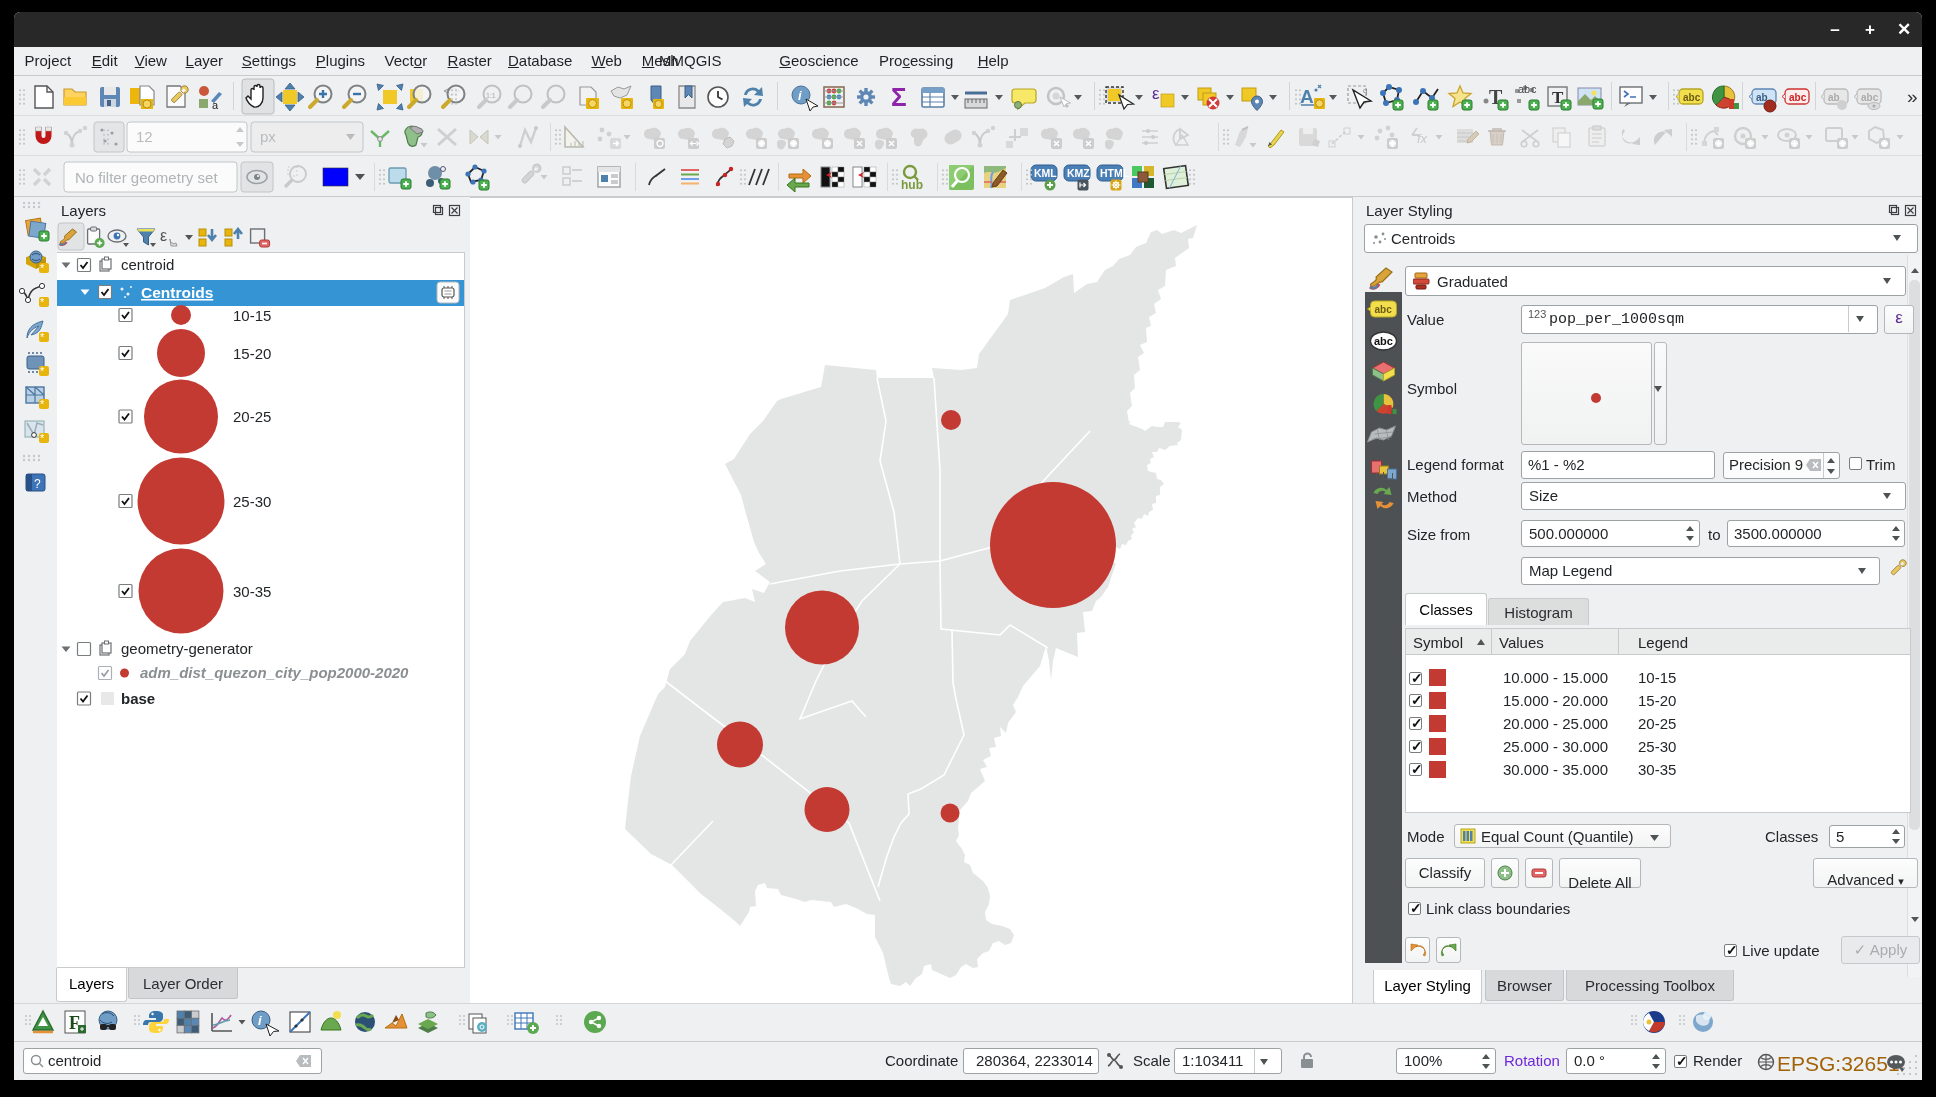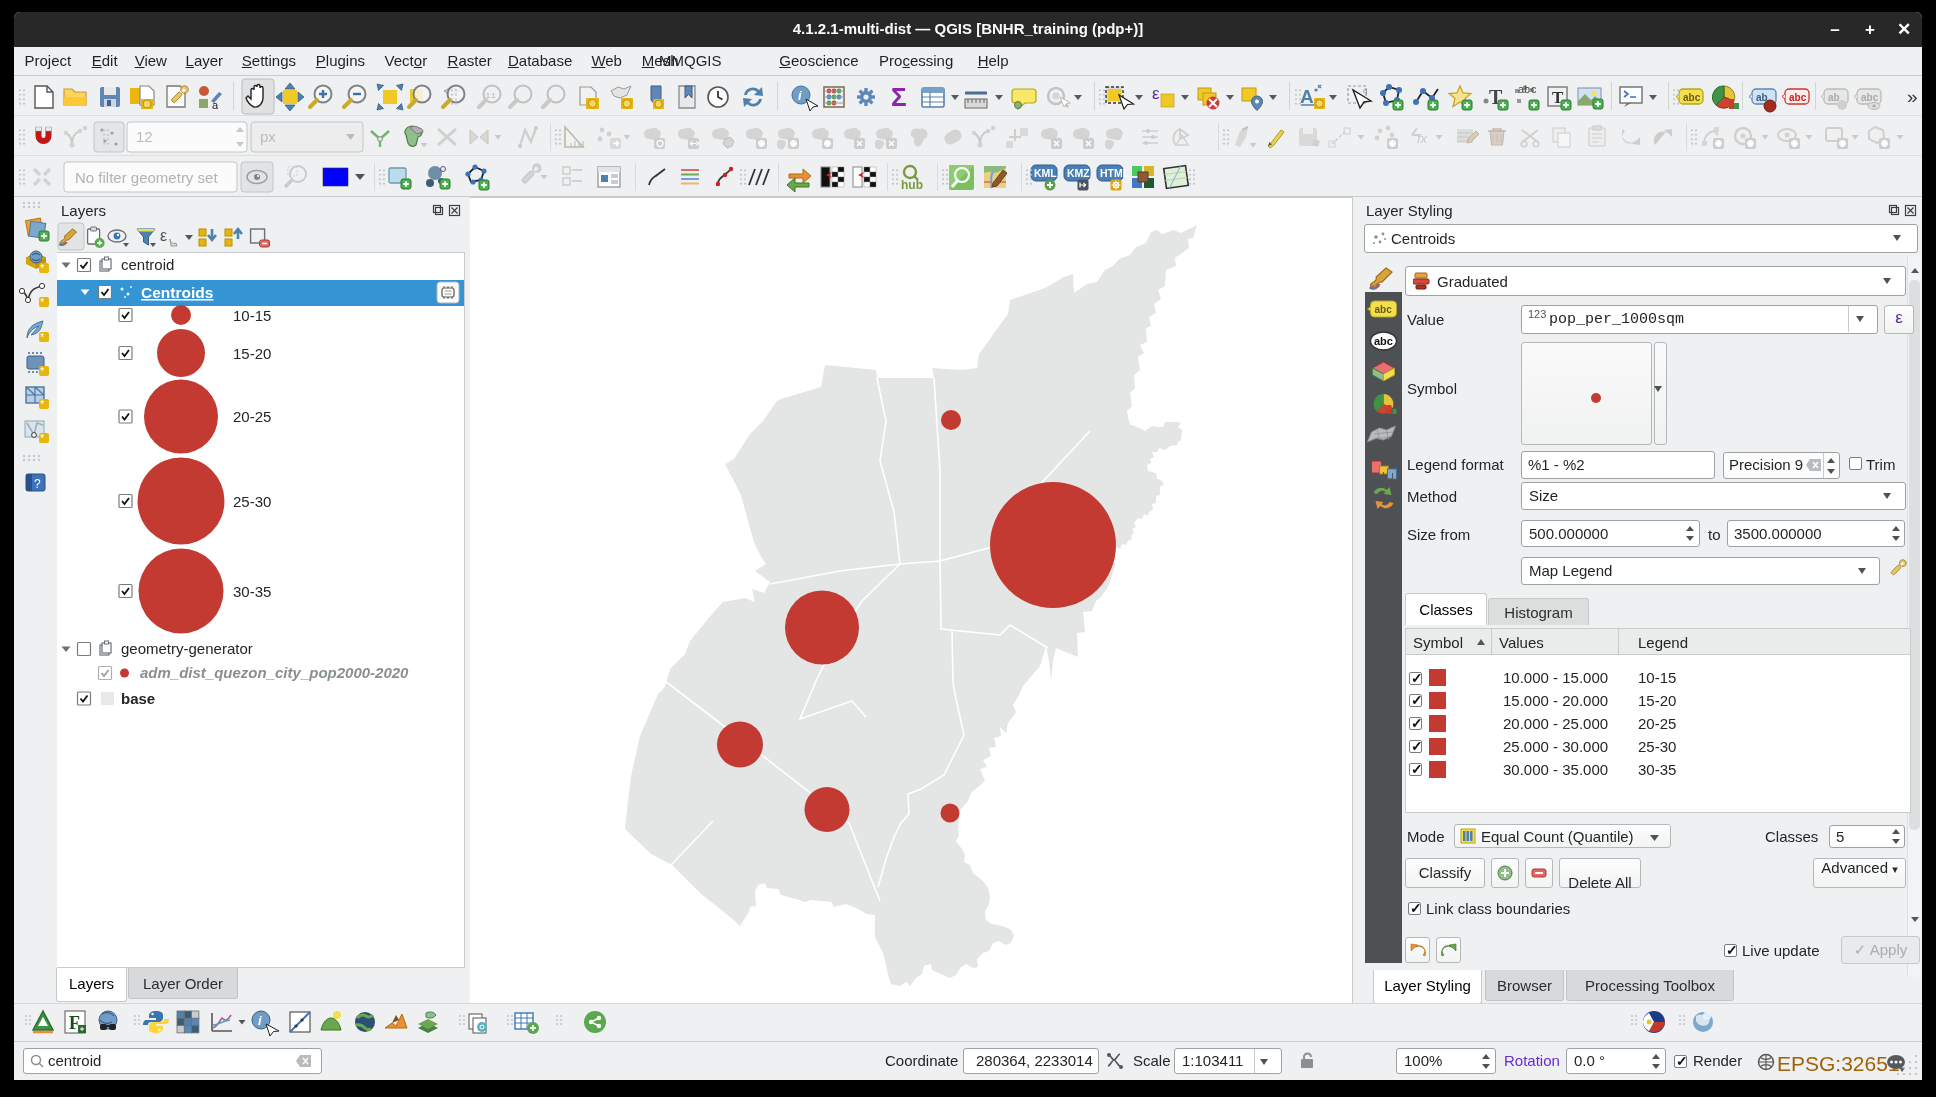--- a/index.html
+++ b/index.html
@@ -13,21 +13,20 @@
 .panel-title{font-size:15px;color:#232629}
 .combo{position:absolute;background:#fff;border:1px solid #9da2a5;border-radius:3px}
 .btn{position:absolute;background:linear-gradient(#fdfdfd,#f2f3f3);border:1px solid #b4b8ba;border-radius:3px;font-size:15px;color:#232629;text-align:center}
 .ck{position:absolute;width:13px;height:13px;background:#fff;border:1px solid #787d80;border-radius:2px}
 .ck.c::after{content:"\2713";position:absolute;left:1px;top:-3px;font-size:14px;font-weight:bold;color:#111}
 .lbl{position:absolute;font-size:15px;color:#232629;white-space:nowrap}
 .arrow-d{position:absolute;width:0;height:0;border-left:4.5px solid transparent;border-right:4.5px solid transparent;border-top:6px solid #4d5254}
 </style></head><body>
 <div id="win">
 <div id="titlebar">
-      <div class="t">4.1.2.1-multi-dist — QGIS [BNHR_training (pdp+)]</div>
 <div class="b" style="left:1809px">–</div>
       <div class="b" style="left:1844px">+</div>
       <div class="b" style="left:1878px">✕</div>
     </div>
 <div id="menubar">
 <span style="left:10.5px">Pro<u>j</u>ect</span>
 <span style="left:77.7px"><u>E</u>dit</span>
 <span style="left:120.7px"><u>V</u>iew</span>
 <span style="left:171.6px"><u>L</u>ayer</span>
 <span style="left:227.8px"><u>S</u>ettings</span>
@@ -1476,21 +1475,21 @@
 <svg class="abs" style="left:144px;top:669px" width="16" height="16">
         <circle cx="8" cy="8" r="7" fill="#8fc08a" stroke="#4e7d4a"></circle>
         <path d="M4,8 h8 M8,4 v8" stroke="#fff" stroke-width="2"></path>
       </svg>
 <div class="btn" style="left:172px;top:662px;width:28px;height:30px"></div>
 <svg class="abs" style="left:178px;top:669px" width="16" height="16">
         <rect x="1" y="4" width="14" height="8" rx="2" fill="#e06666" stroke="#b03a3a"></rect>
         <path d="M4,8 h8" stroke="#fff" stroke-width="2"></path>
       </svg>
 <div class="btn" style="left:206px;top:662px;width:82px;height:30px;padding-top:15px">Delete All</div>
-<div class="btn" style="left:460px;top:662px;width:93px;height:30px;padding-top:0">Advanced <span style="font-size:11px">▾</span></div>
+<div class="btn" style="left:460px;top:662px;width:105px;height:30px;padding-top:12px">Advanced <span style="font-size:11px">▾</span></div>
 <div class="ck c" style="left:55px;top:706px"></div>
 <div class="lbl" style="left:73px;top:704px">Link class boundaries</div>
 <div class="btn" style="left:52px;top:741px;width:25px;height:26px"></div>
 <svg class="abs" style="left:56px;top:747px" width="18" height="15">
         <path d="M16,13 a7,7 0 0 0 -11,-8 l-3,3 v-7 l7,1 -2,2 a5,5 0 0 1 7,8 z" fill="#e69138" stroke="#b26d0f" stroke-width="0.6"></path>
       </svg>
 <div class="btn" style="left:83px;top:741px;width:25px;height:26px"></div>
 <svg class="abs" style="left:87px;top:747px" width="18" height="15">
         <path d="M2,13 a7,7 0 0 1 11,-8 l3,3 v-7 l-7,1 2,2 a5,5 0 0 0 -7,8 z" fill="#6aa84f" stroke="#38761d" stroke-width="0.6"></path>
       </svg>

